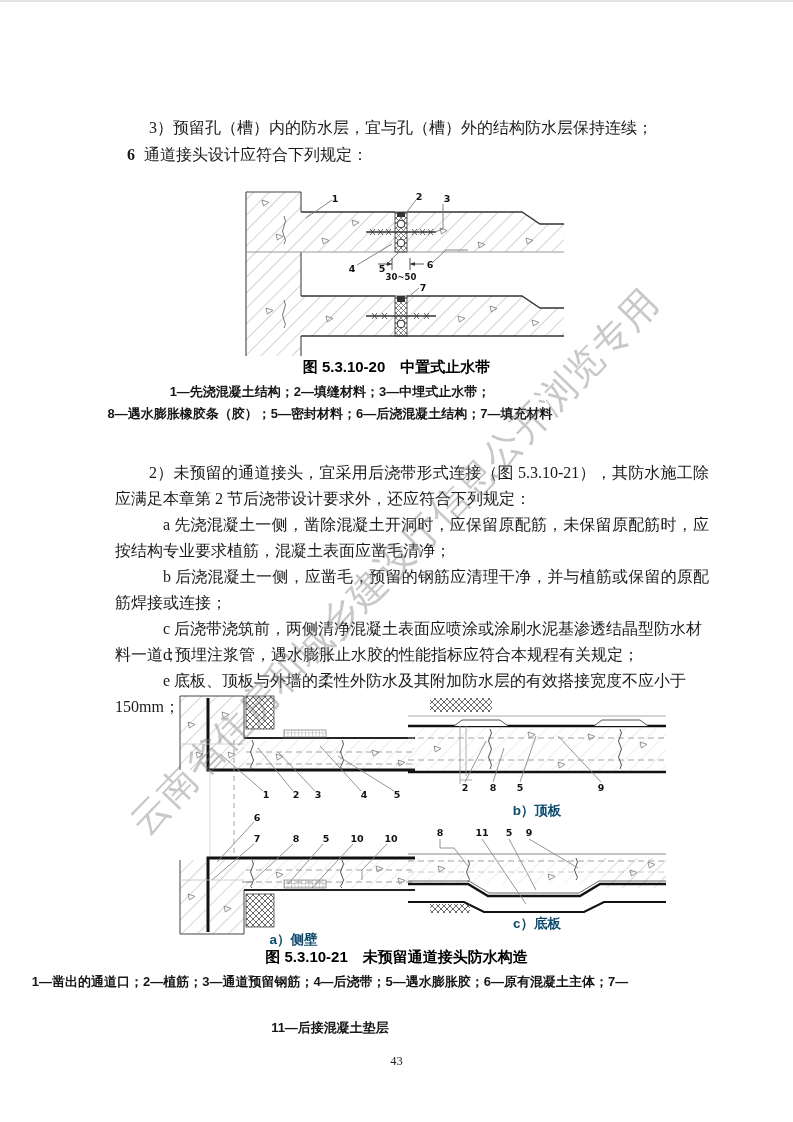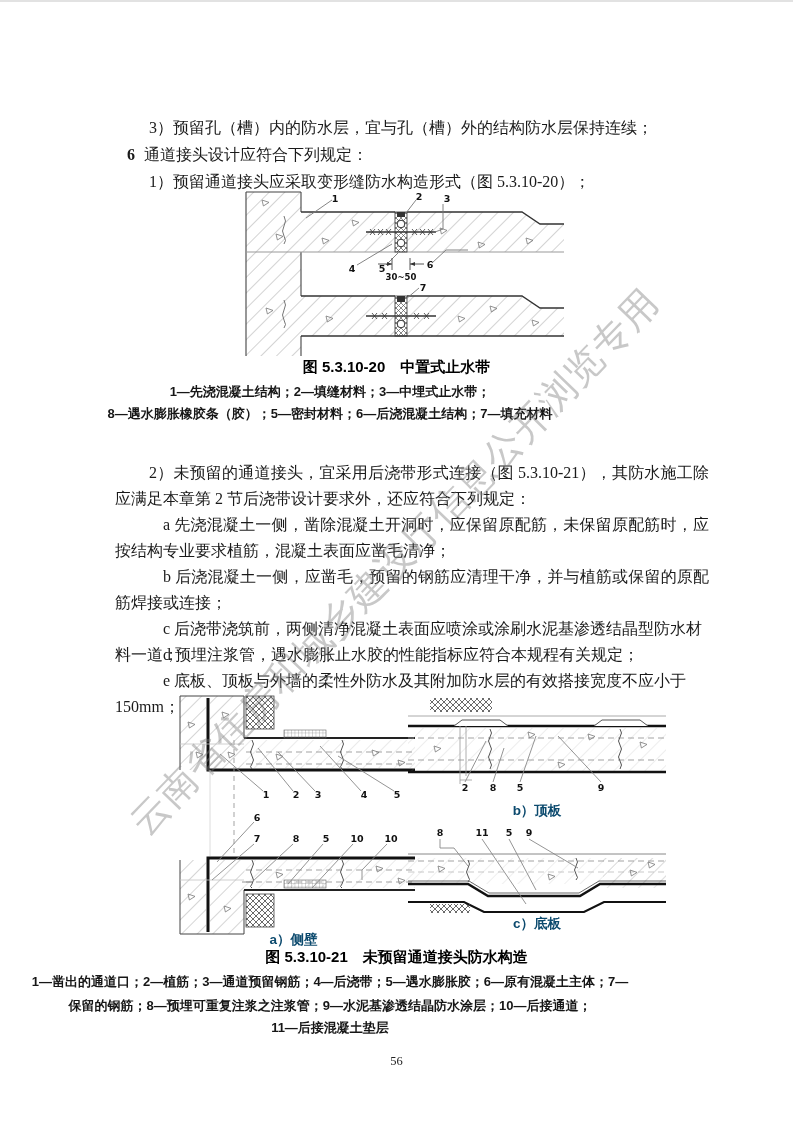--- a/index.html
+++ b/index.html
@@ -36,21 +36,20 @@
 </style>
 </head>
 <body>
 
 <div class="page">
 
   <div class="watermark">云南省住房和城乡建设厅信息公开浏览专用</div>
 
   <p class="t ind2" style="top:98px">3）预留孔（槽）内的防水层，宜与孔（槽）外的结构防水层保持连续；</p>
   <p class="t ind1" style="top:125px"><span class="bnum">6</span><span>通道接头设计应符合下列规定：</span></p>
-  <p class="t ind2" style="top:152px">1）预留通道接头应采取变形缝防水构造形式（图 5.3.10-20）；</p>
 
   <div class="fig" style="left:226px;top:186px">
     <svg width="338" height="172" viewBox="0 0 338 172">
       <defs>
         <pattern id="p1h" patternUnits="userSpaceOnUse" width="11" height="11" patternTransform="rotate(45)">
           <line x1="0" y1="0" x2="0" y2="11" stroke="#909090" stroke-width="0.8"></line>
         </pattern>
         <pattern id="p1x" patternUnits="userSpaceOnUse" width="5" height="5">
           <path d="M0 5L5 0M0 0L5 5" stroke="#555" stroke-width="0.7" fill="none"></path>
         </pattern>
@@ -321,18 +320,17 @@
         <text x="121" y="14" text-anchor="middle">9</text>
       </g>
     </svg>
   </div>
   <p class="subcap" style="left:408px;width:258px;top:913px">c）底板</p>
 
   <p class="subcap" style="left:172px;width:243px;top:929px">a）侧壁</p>
 
   <p class="figtitle" style="top:946px">图 5.3.10-21　未预留通道接头防水构造</p>
   <p class="figlegend" style="top:971px">1—凿出的通道口；2—植筋；3—通道预留钢筋；4—后浇带；5—遇水膨胀胶；6—原有混凝土主体；7—</p>
-  <p class="figlegend" style="top:995px">保留的钢筋；8—预埋可重复注浆之注浆管；9—水泥基渗透结晶防水涂层；10—后接通道；</p>
   <p class="figlegend" style="top:1017px">11—后接混凝土垫层</p>
 
-  <p class="pagenum">56</p>
+  <p class="pagenum">43</p>
 
 </div>
 
 </body></html>

